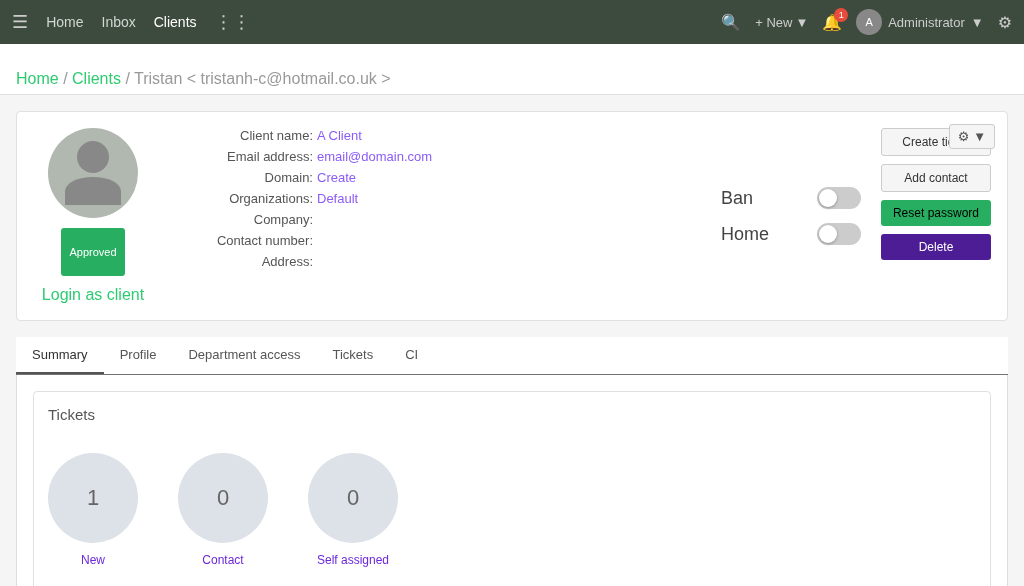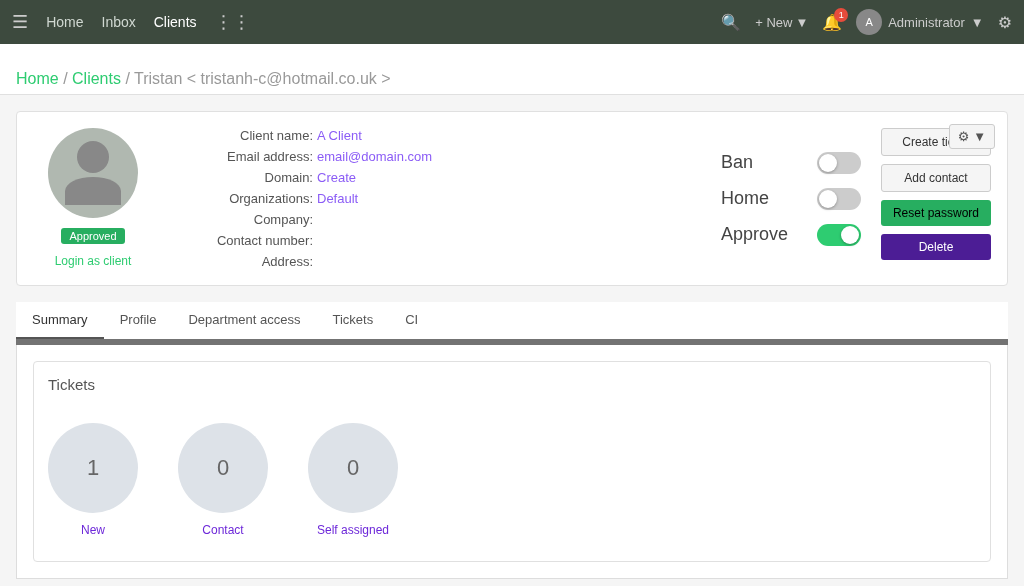--- a/index.html
+++ b/index.html
@@ -98,24 +98,24 @@
     .avatar-body {
       width: 56px; height: 28px;
       background: #888;
       border-radius: 50% 50% 0 0;
       margin-top: 4px;
     }
     .approved-badge {
       background: #27ae60;
       color: #fff;
       font-size: 11px;
-      padding: 2px 8px;
+      padding: 18px 8px;
       border-radius: 3px;
     }
-    .login-link { color: #2ecc71; font-size: 12px; cursor: pointer; text-decoration: none; }
+    .login-link { color: #2ecc71; font-size: 16px; cursor: pointer; text-decoration: none; }
 
     
     .client-fields {
       display: grid;
       grid-template-columns: 140px 1fr;
       gap: 6px 4px;
       align-content: start;
       flex: 1;
     }
     .field-label { text-align: right; color: #555; font-size: 13px; font-weight: 500; }
@@ -191,21 +191,21 @@
       padding: 4px 8px;
       cursor: pointer;
       font-size: 13px;
       color: #555;
     }
 
     
     .tabs-bar {
       display: flex;
       gap: 0;
-      border-bottom: 6px solid #737373;
+      border-bottom: 1px solid #737373;
       margin-top: 16px;
       background: #fff;
     }
     .tab {
       padding: 10px 16px;
       font-size: 13px;
       cursor: pointer;
       border-bottom: 2px solid transparent;
       color: #555;
     }
@@ -352,26 +352,20 @@
         <div class="toggle toggle-off">
           <div class="toggle-knob toggle-knob-left"></div>
         </div>
       </div>
       <div class="toggle-row">
         <span class="toggle-label">Home</span>
         <div class="toggle toggle-off">
           <div class="toggle-knob toggle-knob-left"></div>
         </div>
       </div>
-      <div class="toggle-row">
-        <span class="toggle-label">Approve</span>
-        <div class="toggle toggle-on">
-          <div class="toggle-knob toggle-knob-right"></div>
-        </div>
-      </div>
     </div>
 
     <div class="action-buttons">
       <button class="btn btn-default">Create ticket</button>
       <button class="btn btn-default">Add contact</button>
       <button class="btn btn-success">Reset password</button>
       <button class="btn btn-danger">Delete</button>
     </div>
 
   </div>

